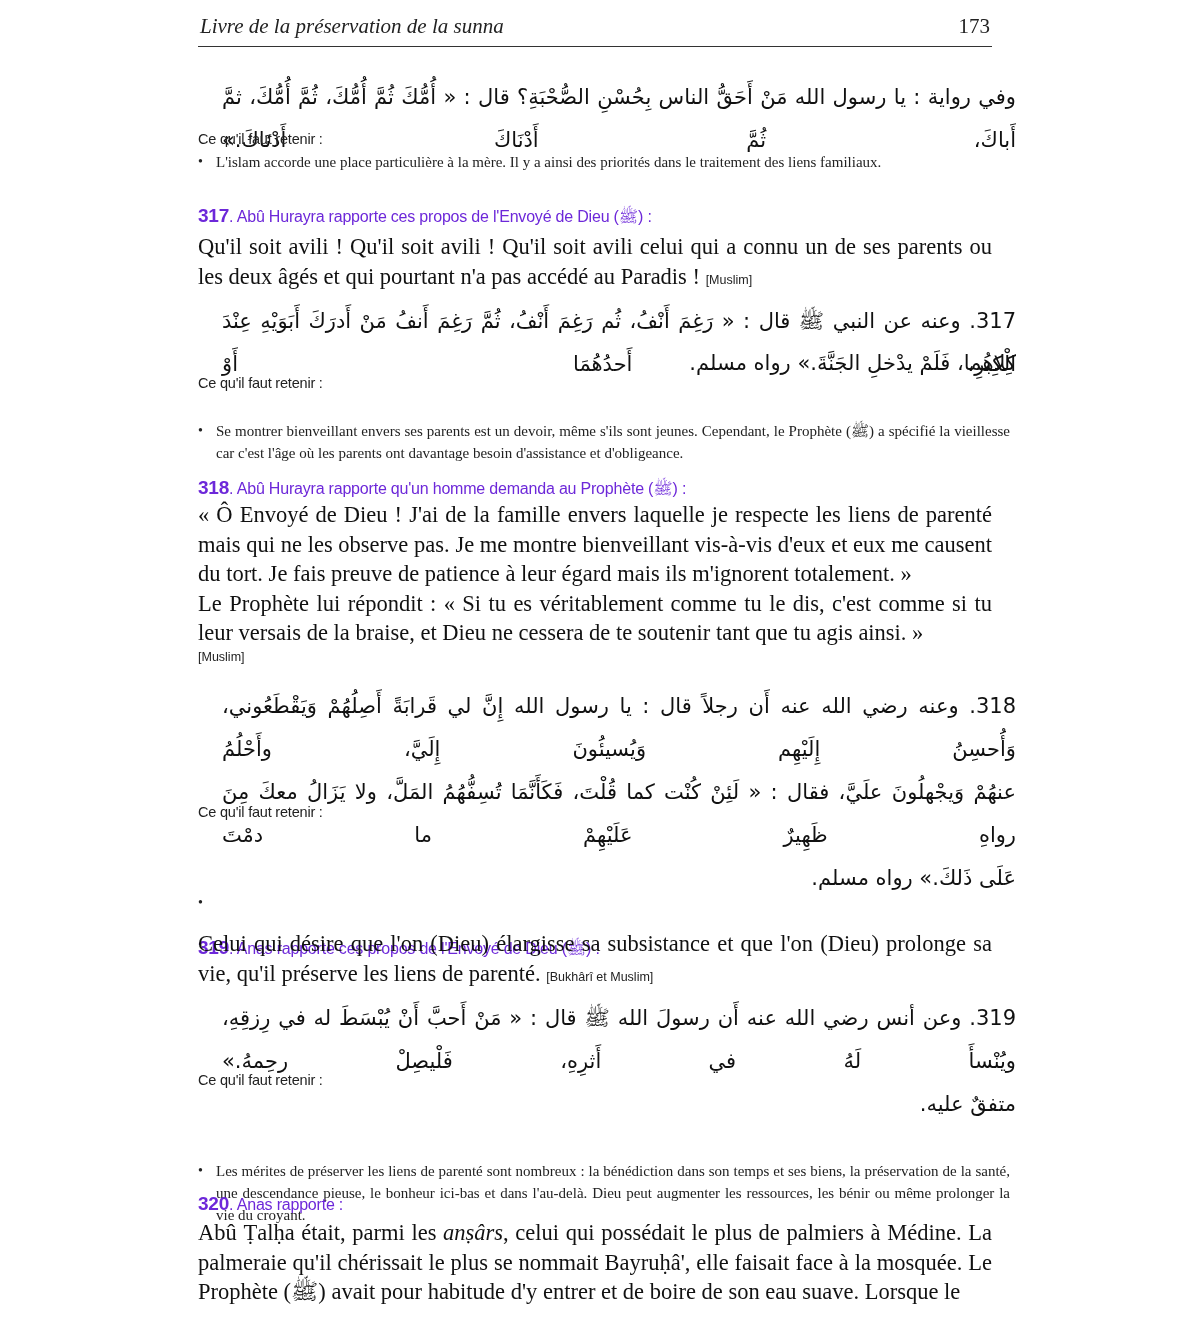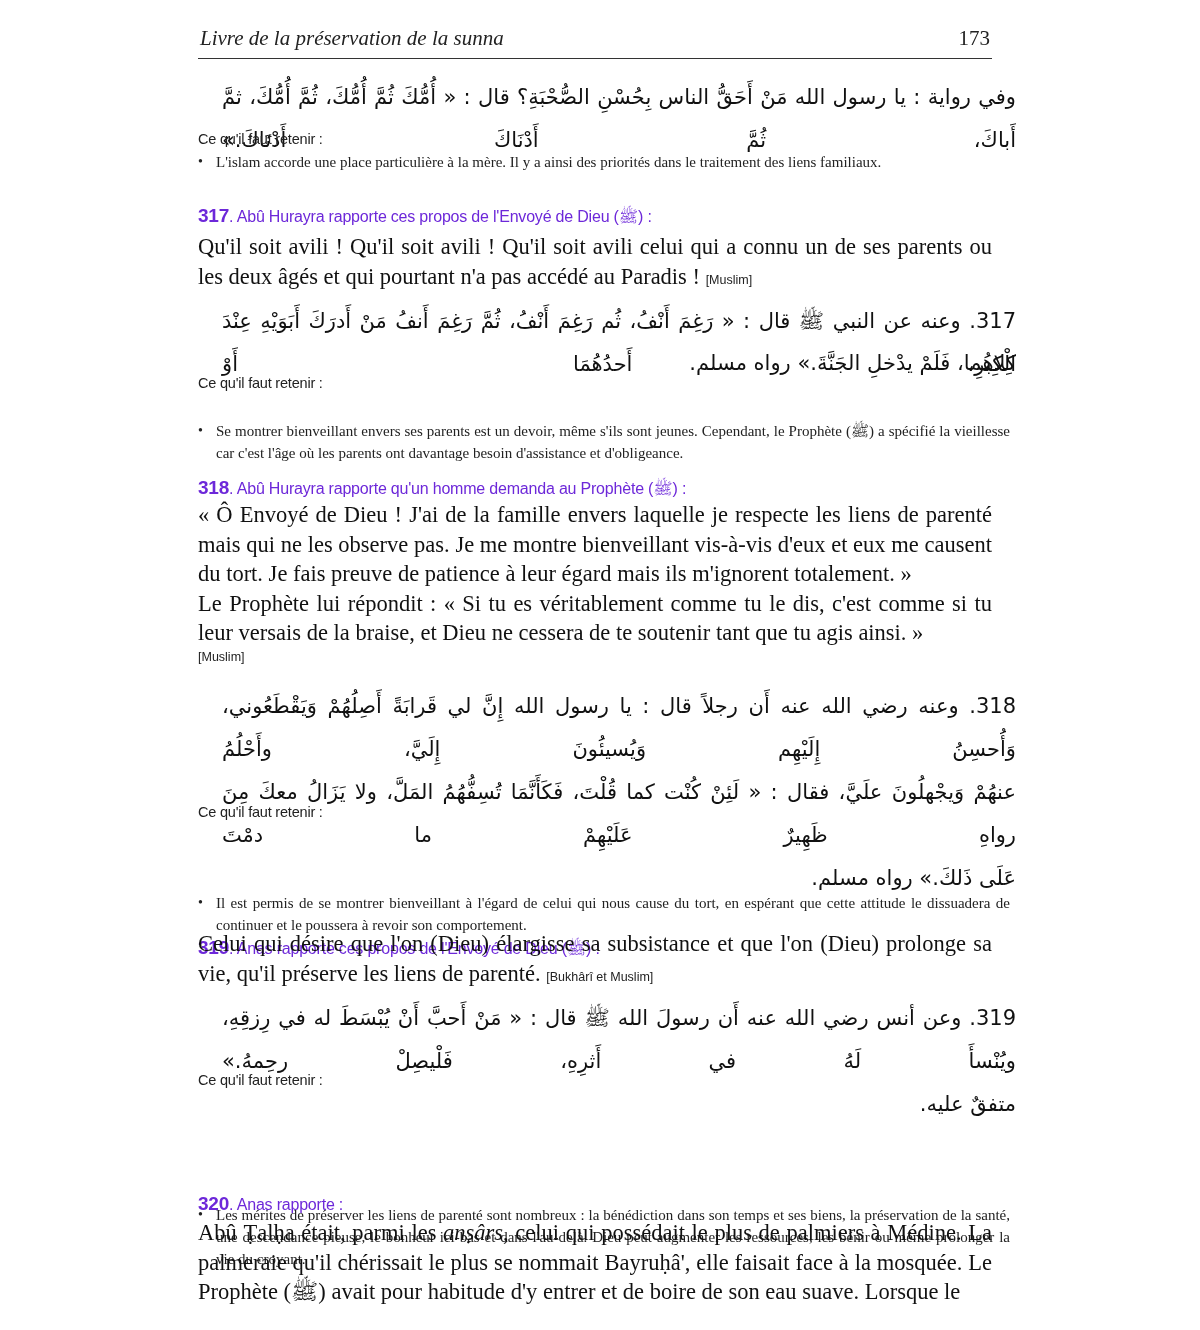--- a/index.html
+++ b/index.html
@@ -1,18 +1,18 @@
 <!DOCTYPE html>
 <html><head>
 <meta charset="utf-8">
 <style>
   html, body { margin: 0; padding: 0; background: #ffffff; }
   body { width: 1200px; height: 1330px; position: relative; overflow: hidden; color: #1a1a1a; }
   .page { position: absolute; left: 198px; top: 0; width: 794px; }
-  .running-head { position: absolute; top: 24px; left: 0; width: 794px; height: 34px; border-bottom: 1.5px solid #333; text-align: right; }
+  .running-head { position: absolute; top: 12px; left: 0; width: 794px; height: 34px; border-bottom: 1.5px solid #333; text-align: right; }
   .running-title { position: absolute; left: 2px; top: 2px; font-family: "Liberation Serif", serif; font-style: italic; font-size: 21px; color: #222; }
   .page-number { position: absolute; right: 2px; top: 2px; font-family: "Liberation Serif", serif; font-size: 21px; color: #222; }
 
   .blk { position: absolute; left: 0; width: 794px; }
   .arabic { font-family: "DejaVu Sans", sans-serif; direction: rtl; text-align: justify; text-align-last: right; font-size: 21px; line-height: 43px; color: #111; margin-left: 24px; }
   .arabic.single { text-align-last: justify; }
   .retain { font-family: "Liberation Sans", sans-serif; font-size: 14.5px; color: #222; letter-spacing: -0.2px; }
   .bullet-text { font-family: "Liberation Serif", serif; font-size: 15px; line-height: 22px; color: #222; padding-left: 18px; position: relative; text-align: justify; }
   .bullet-text .dot { position: absolute; left: 0; top: 0; font-size: 14px; }
   .hadith-head { font-family: "Liberation Sans", sans-serif; font-size: 16px; color: #6d28d9; letter-spacing: -0.2px; }
@@ -60,21 +60,21 @@
     <div>Le Prophète lui répondit : « Si tu es véritablement comme tu le dis, c'est comme si tu leur versais de la braise, et Dieu ne cessera de te soutenir tant que tu agis ainsi. »</div>
     <div class="source" style="line-height:18px;">[Muslim]</div>
   </div>
   <div class="blk arabic" style="top:685px;">
     <div style="text-align-last:justify;">318. وعنه رضي الله عنه أَن رجلاً قال : يا رسول الله إِنَّ لي قَرابَةً أَصِلُهُمْ وَيَقْطَعُوني، وَأُحسِنُ إِلَيْهِم وَيُسيئُونَ إِلَيَّ، وأَحْلُمُ</div>
     <div style="text-align-last:justify;">عنهُمْ وَيجْهلُونَ علَيَّ، فقال : « لَئِنْ كُنْت كما قُلْتَ، فَكَأَنَّمَا تُسِفُّهُمُ المَلَّ، ولا يَزَالُ معكَ مِنَ رواهِ ظَهِيرٌ عَلَيْهِمْ ما دمْتَ</div>
     <div>عَلَى ذَلكَ.» رواه مسلم.</div>
   </div>
   <div class="blk retain" style="top:804px;">Ce qu'il faut retenir :</div>
   <div class="blk bullet-text" style="top:826px;">
-    <span class="dot">•</span><span>Il est permis de se montrer bienveillant à l'égard de celui qui nous cause du tort, en espérant que cette attitude le dissuadera de continuer et le poussera à revoir son comportement.</span>
+    <span class="dot">•</span>
   </div>
 
   <div class="blk hadith-head" style="top:905px;margin-top:32px;">
     <span class="num">319</span><span>. Anas rapporte ces propos de l'Envoyé de Dieu (ﷺ) :</span>
   </div>
   <div class="blk body-fr" style="top:929px;">
     <span>Celui qui désire que l'on (Dieu) élargisse sa subsistance et que l'on (Dieu) prolonge sa vie, qu'il préserve les liens de parenté.</span>
     <span class="source">[Bukhârî et Muslim]</span>
   </div>
   <div class="blk arabic" style="top:997px;">

